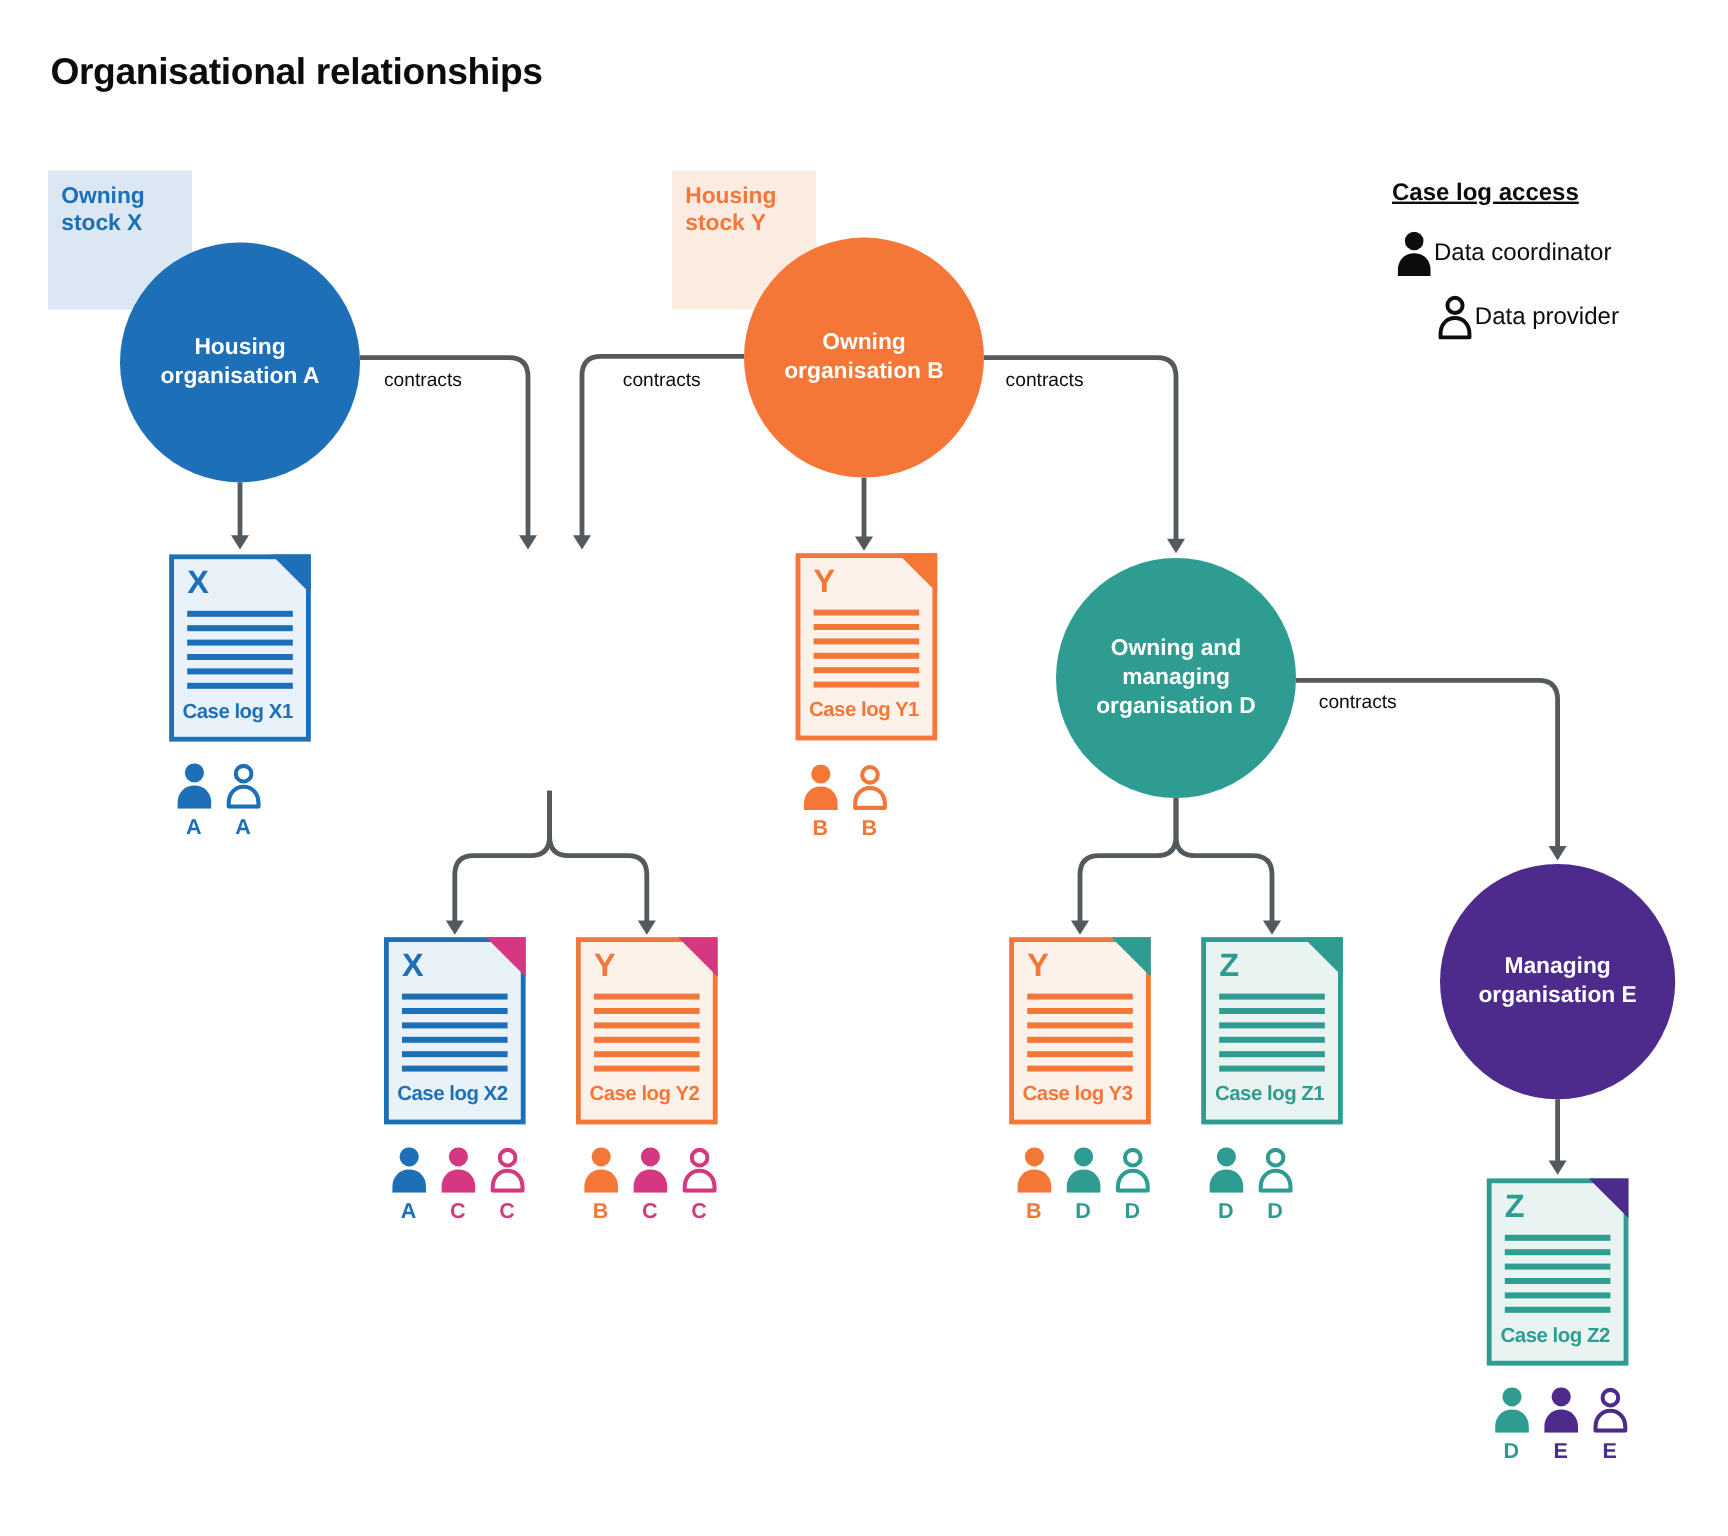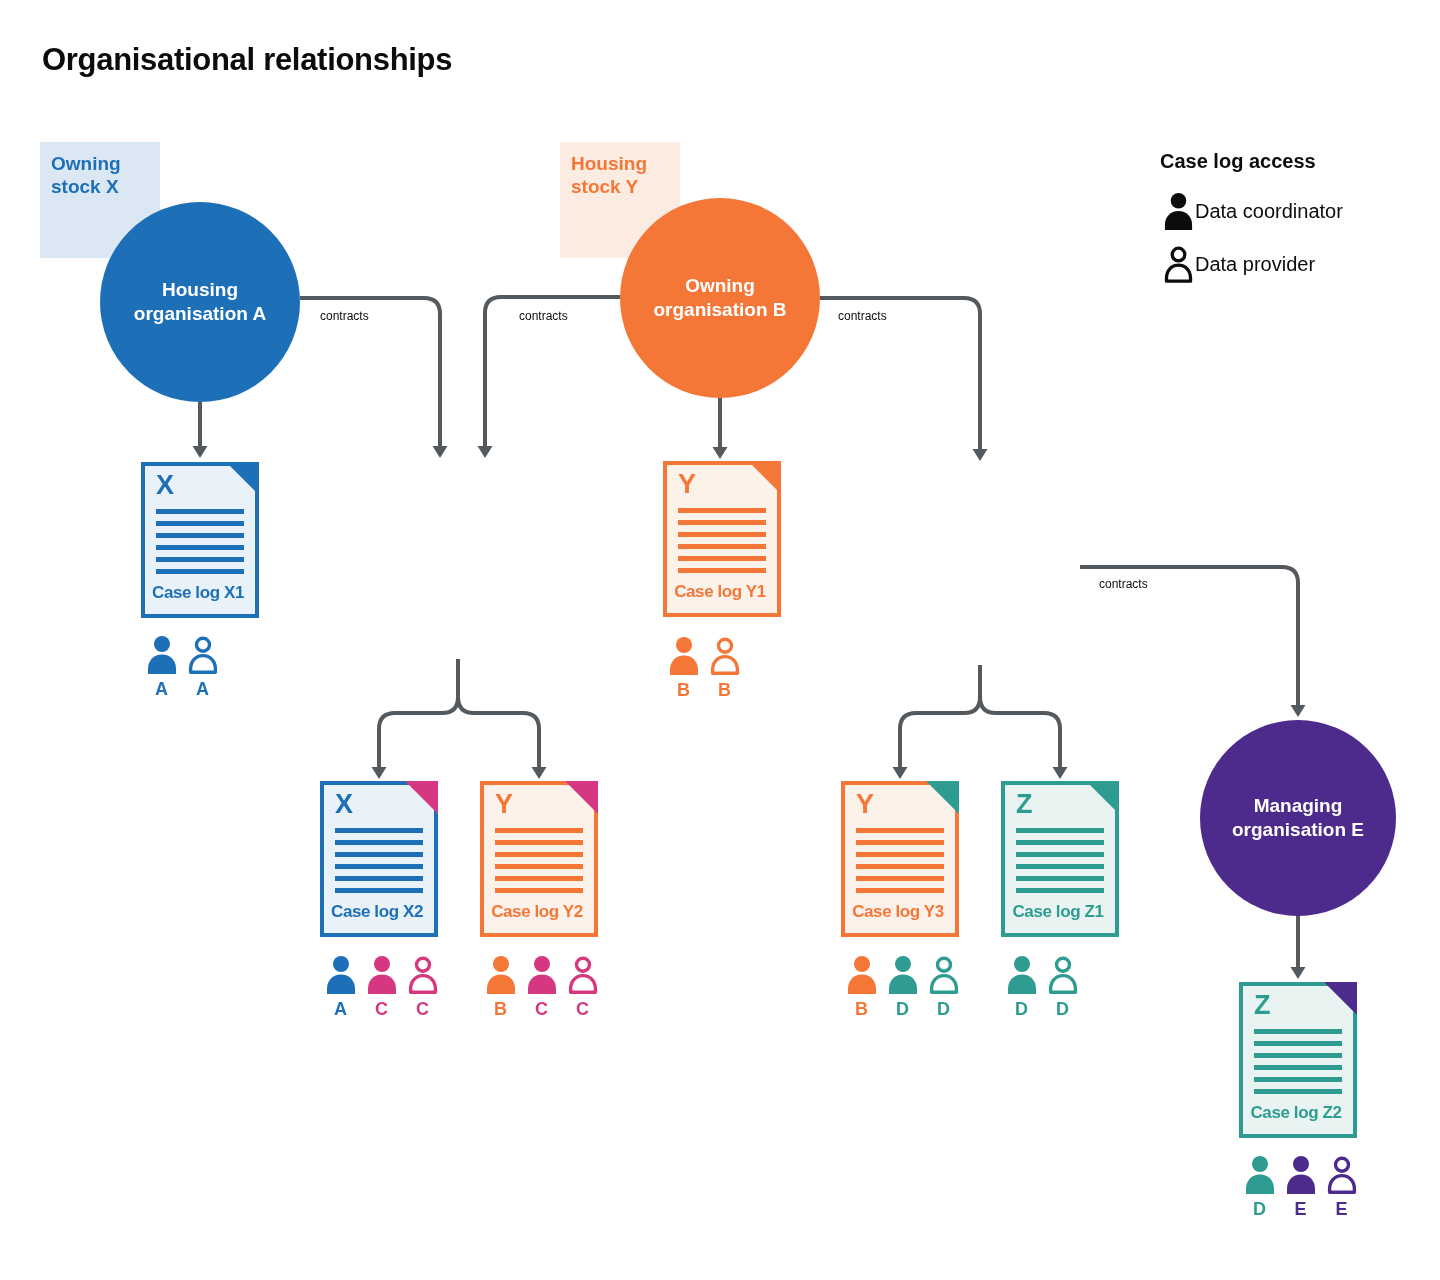--- a/index.html
+++ b/index.html
@@ -12,37 +12,37 @@
   .stock{position:absolute;width:120px;height:116px;box-sizing:border-box;padding:10px 8px 0 11px;
          font-size:19px;font-weight:700;line-height:1.22;background:var(--bg);color:var(--fg);}
   
   .org-circle{position:absolute;width:200px;height:200px;border-radius:50%;background:var(--c);
       display:flex;align-items:center;justify-content:center;text-align:center;}
   .org-circle span{display:block;width:162px;color:#fff;font-size:19px;font-weight:700;line-height:1.28;}
   
   svg.connectors{position:absolute;left:0;top:0;pointer-events:none;}
   .connectors path{fill:none;stroke:var(--arrow,#54595e);stroke-width:4;}
   .connectors polygon{fill:var(--arrow,#54595e);stroke:none;}
-  .contract-label{position:absolute;font-size:12px;color:#0b0c0c;white-space:nowrap;}
+  .contract-label{position:absolute;font-size:16px;color:#0b0c0c;white-space:nowrap;}
   
   .doc{position:absolute;width:118px;height:156px;box-sizing:border-box;border:4px solid var(--main);background:var(--tint);}
   .doc-fold{position:absolute;top:-4px;right:-4px;width:0;height:0;
             border-top:33px solid var(--fold);border-left:33px solid transparent;}
   .doc-letter{position:absolute;left:11px;top:4px;font-size:27px;font-weight:700;color:var(--main);}
   .doc-lines{position:absolute;left:11px;right:11px;top:43px;}
   .doc-line{height:5px;background:var(--main);margin-bottom:7px;}
   .doc-caption{position:absolute;left:0;right:4px;bottom:11px;text-align:center;
                font-size:17px;font-weight:700;letter-spacing:-0.4px;color:var(--main);}
   
   .access-row{position:absolute;display:flex;gap:6px;}
   .person{display:flex;flex-direction:column;align-items:center;width:35px;color:var(--c);}
   .person svg{display:block;width:34px;height:38px;}
   .person-letter{margin-top:5px;font-size:18px;font-weight:700;color:var(--c);}
   
-  .legend-title{position:absolute;left:1160px;top:150px;font-size:20px;font-weight:700;color:#0b0c0c;}
+  .legend-title{position:absolute;left:1160px;top:150px;font-size:20px;font-weight:700;color:#0b0c0c;text-decoration:underline;}
   .legend-row{position:absolute;display:flex;align-items:center;color:#0b0c0c;}
   .legend-row svg{display:block;width:33px;height:37px;}
   .legend-row .legend-label{font-size:20px;color:#0b0c0c;}
 </style>
 </head>
 <body>
 
 <div class="canvas">
 
   <h1 class="title">Organisational relationships</h1>
@@ -79,20 +79,23 @@
   <span class="contract-label" style="left:519px;top:309px;">contracts</span>
   <span class="contract-label" style="left:838px;top:309px;">contracts</span>
   <span class="contract-label" style="left:1099px;top:577px;">contracts</span>
 
   <div class="org-circle" style="left: 100px; top: 202px; --c: #1d70b8;">
     <span>Housing organisation A</span>
   </div>
   <div class="org-circle" style="left: 620px; top: 198px; --c: #f47738;">
     <span>Owning organisation B</span>
   </div>
+  <div class="org-circle" style="left: 880px; top: 465px; --c: #2e9c90;">
+    <span>Owning and managing organisation D</span>
+  </div>
   <div class="org-circle" style="left: 1200px; top: 720px; width: 196px; height: 196px; --c: #4d2b8c;">
     <span>Managing organisation E</span>
   </div>
 
   <div class="doc" style="left: 141px; top: 462px; --main: #1d70b8; --fold: #1d70b8; --tint: #eaf2f9;">
     <span class="doc-fold"></span>
     <span class="doc-letter">X</span>
     <div class="doc-lines">
         <div class="doc-line"></div>
         <div class="doc-line"></div>
@@ -326,21 +329,21 @@
   <div class="legend-title">Case log access</div>
   <div class="legend-row" style="left:1162px;top:193px;">
     <span style="color:#0b0c0c;display:block;width:33px;height:37px;">
         <svg viewBox="0 0 34 38" xmlns="http://www.w3.org/2000/svg">
           <circle cx="17" cy="8" r="8" fill="currentColor"></circle>
           <path fill="currentColor" d="M17 18.5c-8.3 0-14 6.1-14 14.3V38h28v-5.2c0-8.2-5.7-14.3-14-14.3z"></path>
         </svg>
       </span>
     <span class="legend-label">Data coordinator</span>
   </div>
-  <div class="legend-row" style="left:1162px;top:246px;">
+  <div class="legend-row" style="left:1196px;top:246px;">
     <span style="color:#0b0c0c;display:block;width:33px;height:37px;">
         <svg viewBox="0 0 34 38" xmlns="http://www.w3.org/2000/svg">
           <circle cx="17" cy="8.7" r="6.5" fill="none" stroke="currentColor" stroke-width="3.4"></circle>
           <path fill="none" stroke="currentColor" stroke-width="3.4" stroke-linejoin="round" d="M4.6 36.2v-3.1c0-7.9 5.2-13.5 12.4-13.5s12.4 5.6 12.4 13.5v3.1z"></path>
         </svg>
       </span>
     <span class="legend-label">Data provider</span>
   </div>
 
 </div>

